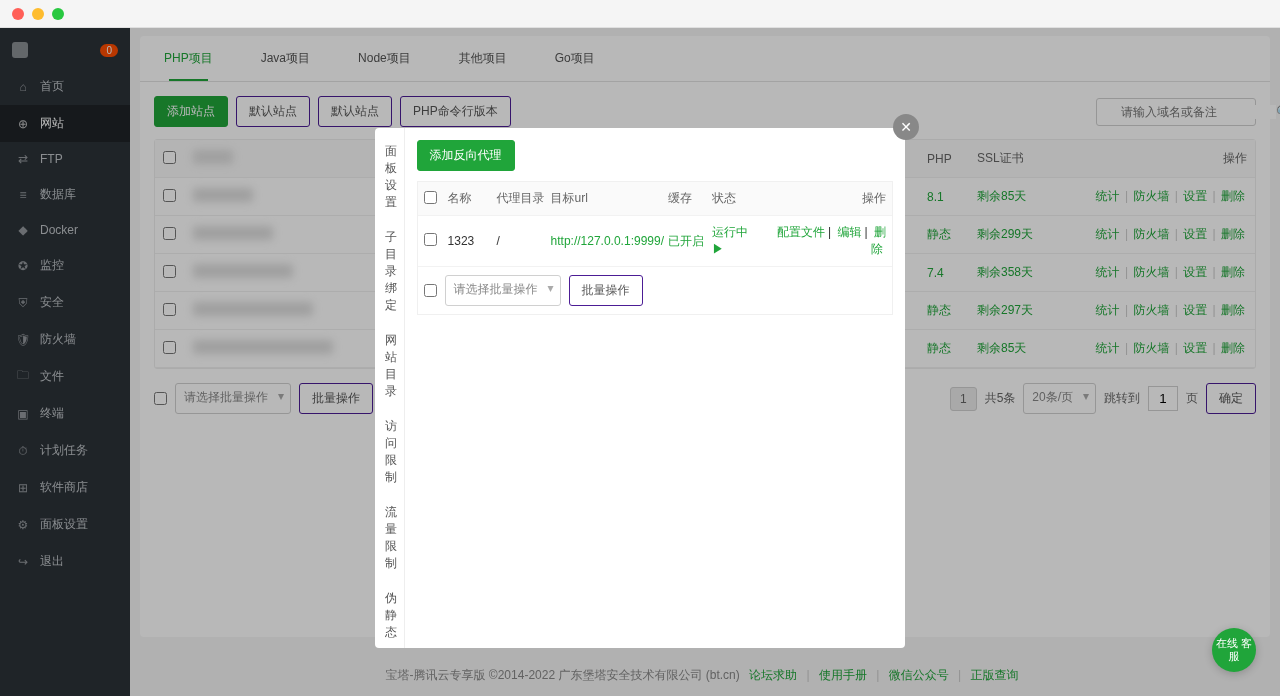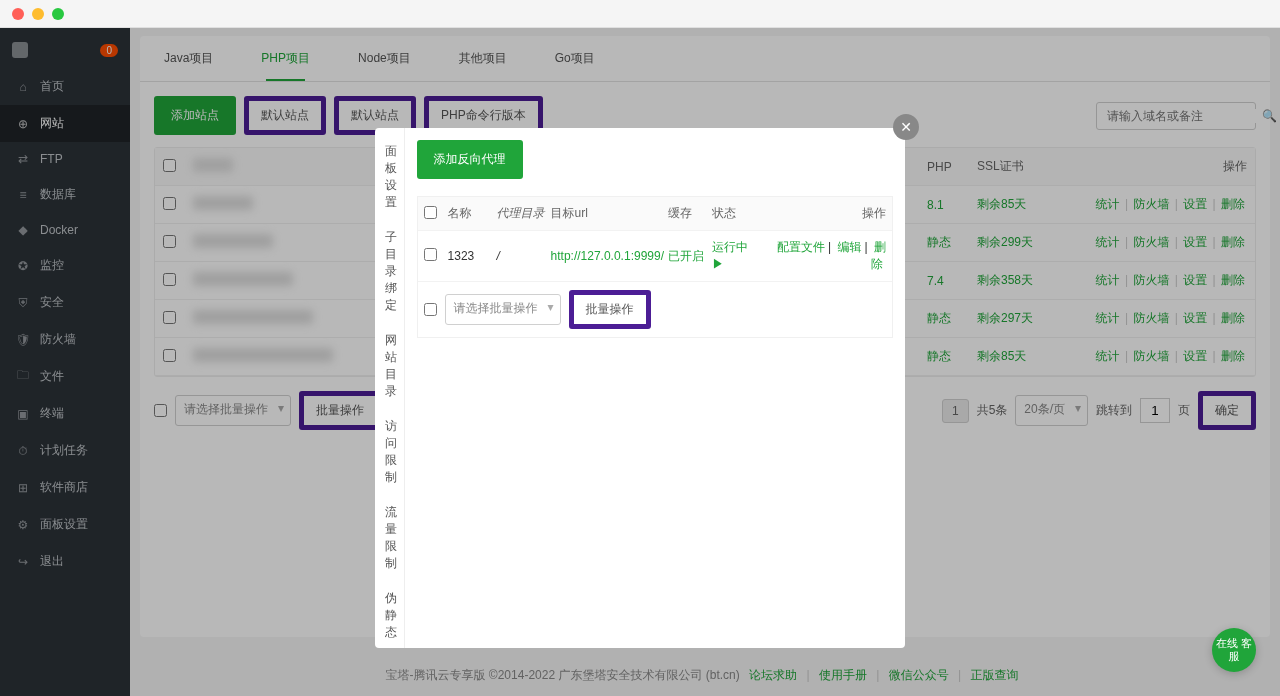--- a/index.html
+++ b/index.html
@@ -19,23 +19,23 @@
 .nav-item.active { background: #1f2327; color: #fff; }
 .nav-icon { width: 14px; height: 14px; display: inline-flex; align-items: center; justify-content: center; opacity: 0.7; }
 .main { flex: 1; display: flex; flex-direction: column; background: #f5f5f5; }
 .tabs { display: flex; border-bottom: 1px solid #e2e2e2; background: #fff; margin: 8px 10px 0 10px; border-radius: 4px 4px 0 0;}
 .tab { padding: 14px 24px; cursor: pointer; color: #555; position: relative; }
 .tab.active { color: #20a53a; }
 .tab.active::after { content: ""; position: absolute; left: 30%; right: 30%; bottom: 0; height: 2px; background: #20a53a; }
 .panel { background: #fff; margin: 0 10px 10px 10px; border-radius: 0 0 4px 4px; padding: 14px; flex: 1; display: flex; flex-direction: column;}
 .toolbar { display: flex; justify-content: space-between; align-items: center; margin-bottom: 12px; }
 .toolbar-left { display: flex; gap: 8px; }
-.btn { border: 5px solid #4c1d95; background: #fff; padding: 6px 12px; border-radius: 3px; cursor: pointer; font-size: 12px; color: #555;}
+.btn { border: 1px solid #4c1d95; background: #fff; padding: 6px 12px; border-radius: 3px; cursor: pointer; font-size: 12px; color: #555;}
 .btn.primary { background: #20a53a; color: #fff; border-color: #20a53a; }
-.search { border: 1px solid #d0d0d0; border-radius: 3px; display: flex; align-items: center; padding: 0 10px; width: 160px; height: 28px;}
+.search { border: 1px solid #d0d0d0; border-radius: 3px; display: flex; align-items: center; padding: 0 24px; width: 160px; height: 28px;}
 .search input { border: none; outline: none; flex: 1; font-size: 12px; }
 .search-icon { color: #999; }
 .table { border: 1px solid #eee; border-radius: 3px;}
 .thead, .trow { display: flex; align-items: center; padding: 10px 8px; border-bottom: 1px solid #f0f0f0; }
 .thead { color: #666; font-weight: 500; background:#fafafa;}
 .c-chk { width: 30px; }
 .c-name { flex: 2; }
 .c-status { width: 60px; }
 .c-spacer { flex: 3; }
 .c-php { width: 50px; }
@@ -54,24 +54,24 @@
 .pagination .page.current{ background:#eaeaea;}
 .pagination input { width:30px; border:1px solid #d0d0d0; padding:4px; text-align:center;}
 .footer-note { text-align:center; color:#888; padding: 20px 0 12px 0;}
 .footer-note a { color:#20a53a; margin:0 6px; }
 .overlay { position:absolute; inset:28px 0 0 0; background:rgba(0,0,0,0.28); display:flex; align-items:flex-start; justify-content:center;}
 .modal { width: 530px; background:#fff; margin-top:100px; border-radius:4px; position:relative; display:flex; height:520px;}
 .modal-close { position:absolute; right:-14px; top:-14px; width:26px; height:26px; border-radius:50%; background:#888; color:#fff; display:flex; align-items:center; justify-content:center; cursor:pointer; font-size:14px;}
 .modal-nav { width:80px; border-right:1px solid #eee; overflow-y:auto; padding:6px 0;}
 .modal-nav-item { padding:9px 10px; cursor:pointer; color:#555; display:flex; align-items:center; gap:4px;}
 .modal-main { flex:1; padding:12px;}
-.modal-table { margin-top:17px; border:1px solid #f0f0f0;}
+.modal-table { margin-top:10px; border:1px solid #f0f0f0;}
 .m-thead, .m-row { display:flex; align-items:center; padding:8px 6px; border-bottom:1px solid #f2f2f2; gap:4px;}
 .m-thead { color:#666; background:#fafafa;}
-.mc-chk{width:20px;} .mc-name{width:45px;} .mc-dir{width:50px;font-style:italic;} .mc-url{flex:1;} .mc-cache{width:40px;} .mc-state{width:50px;} .mc-ops{width:120px; text-align:right;}
+.mc-chk{width:20px;} .mc-name{width:45px;} .mc-dir{width:50px;} .mc-url{flex:1;} .mc-cache{width:40px;} .mc-state{width:50px;} .mc-ops{width:120px; text-align:right;}
 .m-row .mc-url{ color:#20a53a;}
 .m-row .mc-cache, .m-row .mc-state{ color:#20a53a;}
 .m-ops a{ color:#20a53a; margin:0 3px; cursor:pointer;}
 .bulk-row { display:flex; align-items:center; gap:8px; padding:8px 6px;}
 .fab { position:absolute; right:24px; bottom:24px; width:44px; height:44px; border-radius:50%; background:#20a53a; color:#fff; display:flex; align-items:center; justify-content:center; font-size:11px; text-align:center; line-height:1.2; cursor:pointer; box-shadow:0 2px 8px rgba(0,0,0,0.2);}
 </style>
 </head>
 <body>
 
 <div class="window">
@@ -140,22 +140,22 @@
             <span>面板设置</span>
           </div>
           <div class="nav-item">
             <span class="nav-icon">↪</span>
             <span>退出</span>
           </div>
         </div>
     </div>
     <div class="main">
       <div class="tabs" id="tabs">
+          <div class="tab active">PHP项目</div>
           <div class="tab">Java项目</div>
-          <div class="tab active">PHP项目</div>
           <div class="tab">Node项目</div>
           <div class="tab">其他项目</div>
           <div class="tab">Go项目</div>
         </div>
       <div class="panel">
         <div class="toolbar">
           <div class="toolbar-left">
             <button class="btn primary">添加站点</button>
             <button class="btn">默认站点</button>
             <button class="btn">默认站点</button>

